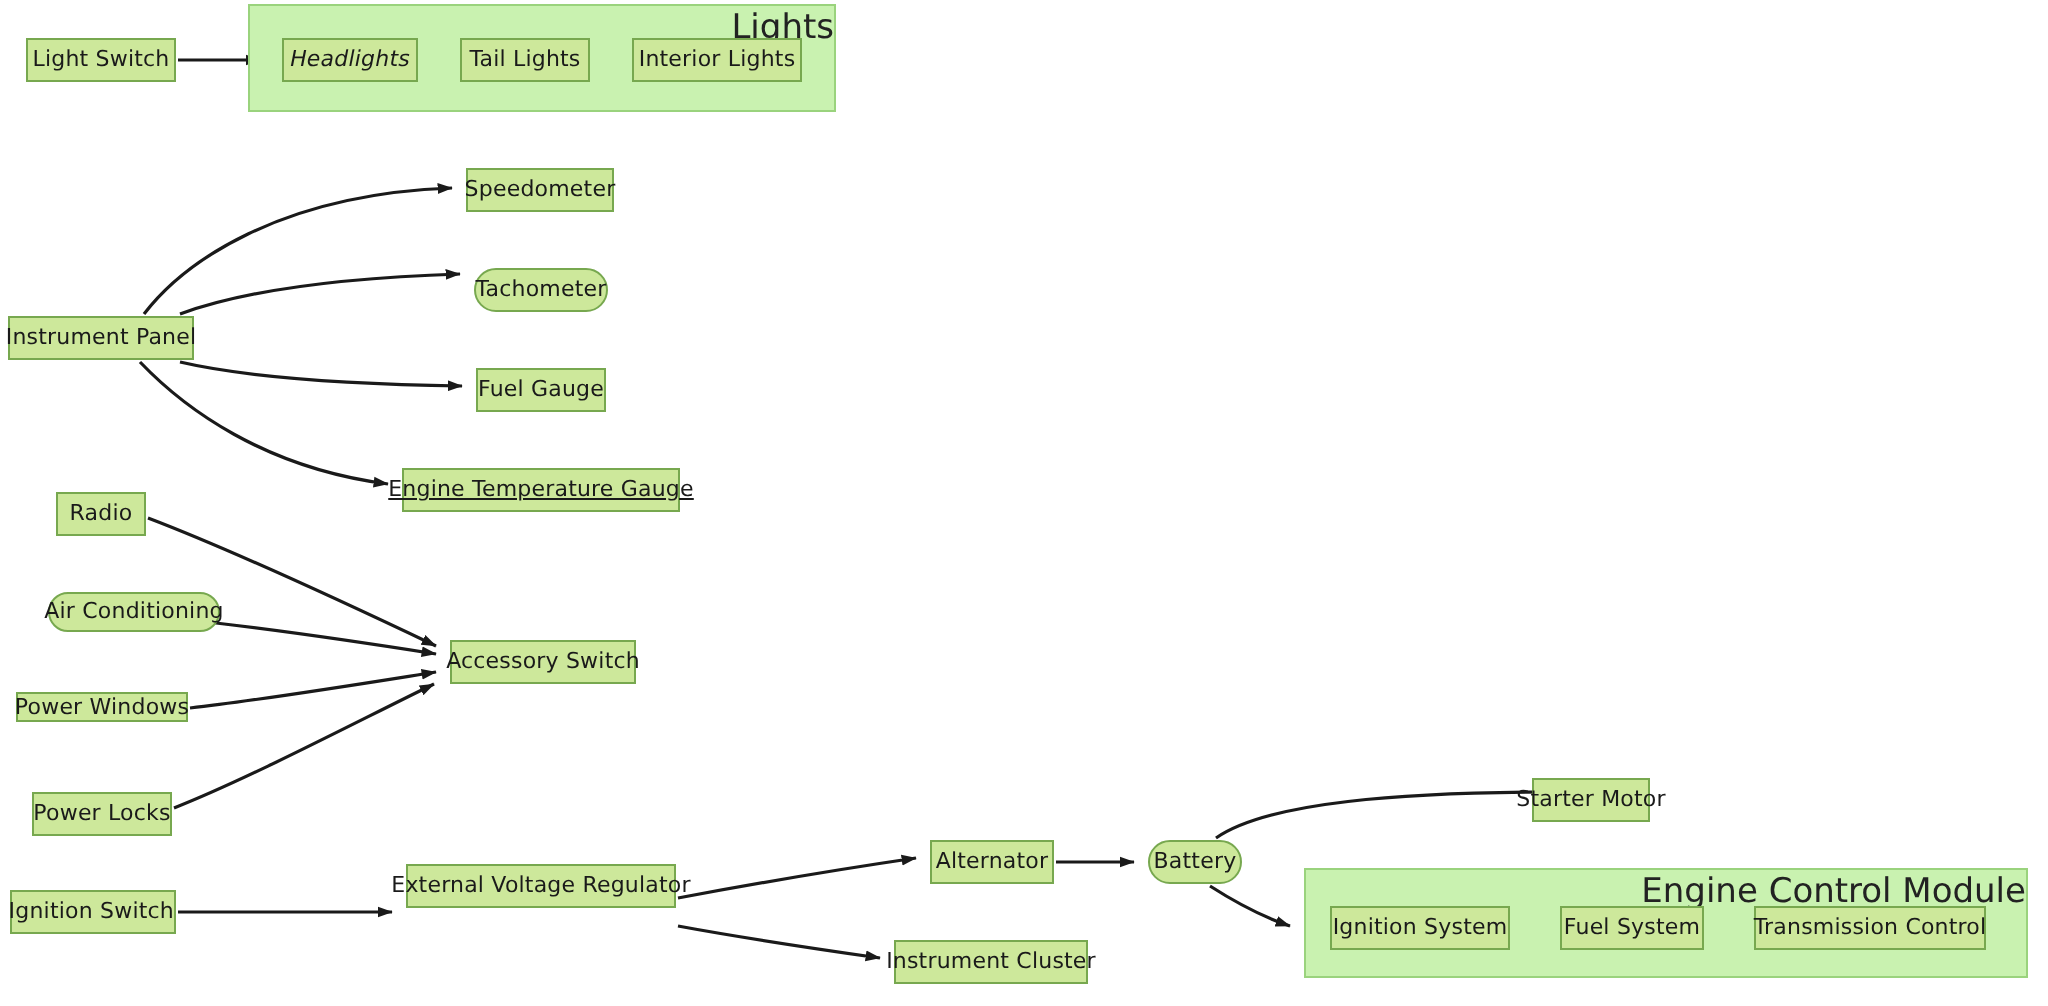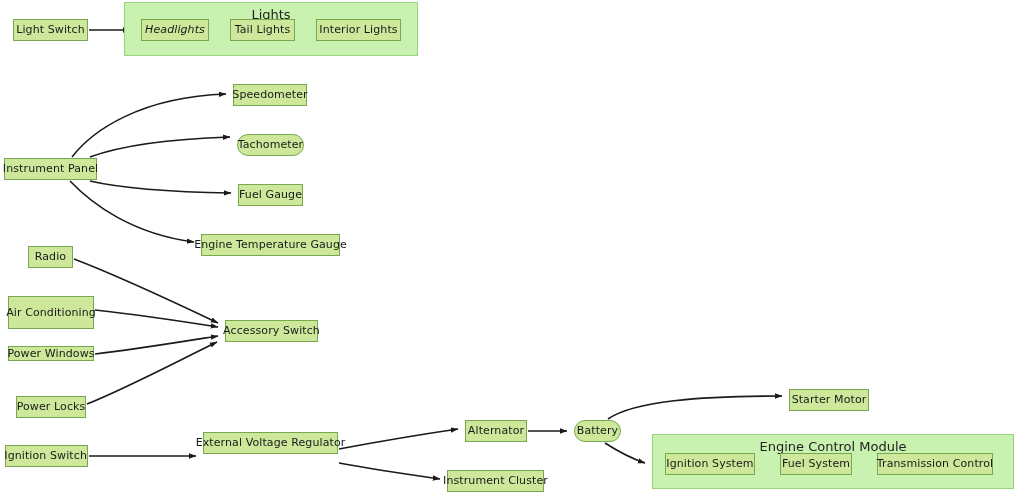--- a/index.html
+++ b/index.html
@@ -15,22 +15,22 @@
   .cluster{
     position:absolute;
     background:#c9f2b0;
     border:1px solid #9ad37d;
     box-sizing:border-box;
   }
   .cluster-label{
     position:absolute;
     left:0;right:0;
     top:5px;
-    text-align:center;
-    font-size:13px;
+    text-align:right;
+    font-size:17px;
     color:#222222;
     line-height:13px;
     white-space:nowrap;
   }
   .node{
     position:absolute;
     background:#cde89b;
     border:1px solid #77a84f;
     box-sizing:border-box;
     display:flex;
@@ -99,27 +99,27 @@
       </div>
       <div class="node" style="left: 233px; top: 84px; width: 74px; height: 22px;">
         <span>Speedometer</span>
       </div>
       <div class="node" style="left: 237px; top: 134px; width: 67px; height: 22px; border-radius: 11px;">
         <span>Tachometer</span>
       </div>
       <div class="node" style="left: 238px; top: 184px; width: 65px; height: 22px;">
         <span>Fuel Gauge</span>
       </div>
-      <div class="node" style="left: 201px; top: 234px; width: 139px; height: 22px;">
+      <div class="node" style="left: 201px; top: 234px; width: 139px; height: 22px; text-decoration: underline;">
         <span>Engine Temperature Gauge</span>
       </div>
       <div class="node" style="left: 28px; top: 246px; width: 45px; height: 22px;">
         <span>Radio</span>
       </div>
-      <div class="node" style="left: 8px; top: 296px; width: 86px; height: 33px;">
+      <div class="node" style="left: 24px; top: 296px; width: 86px; height: 20px; border-radius: 10px;">
         <span>Air Conditioning</span>
       </div>
       <div class="node" style="left: 8px; top: 346px; width: 86px; height: 15px;">
         <span>Power Windows</span>
       </div>
       <div class="node" style="left: 16px; top: 396px; width: 70px; height: 22px;">
         <span>Power Locks</span>
       </div>
       <div class="node" style="left: 225px; top: 320px; width: 93px; height: 22px;">
         <span>Accessory Switch</span>
@@ -132,21 +132,21 @@
       </div>
       <div class="node" style="left: 465px; top: 420px; width: 62px; height: 22px;">
         <span>Alternator</span>
       </div>
       <div class="node" style="left: 447px; top: 470px; width: 97px; height: 22px;">
         <span>Instrument Cluster</span>
       </div>
       <div class="node" style="left: 574px; top: 420px; width: 47px; height: 22px; border-radius: 11px;">
         <span>Battery</span>
       </div>
-      <div class="node" style="left: 789px; top: 389px; width: 80px; height: 22px;">
+      <div class="node" style="left: 766px; top: 389px; width: 59px; height: 22px;">
         <span>Starter Motor</span>
       </div>
       <div class="node" style="left: 665px; top: 453px; width: 90px; height: 22px;">
         <span>Ignition System</span>
       </div>
       <div class="node" style="left: 780px; top: 453px; width: 72px; height: 22px;">
         <span>Fuel System</span>
       </div>
       <div class="node" style="left: 877px; top: 453px; width: 116px; height: 22px;">
         <span>Transmission Control</span>

